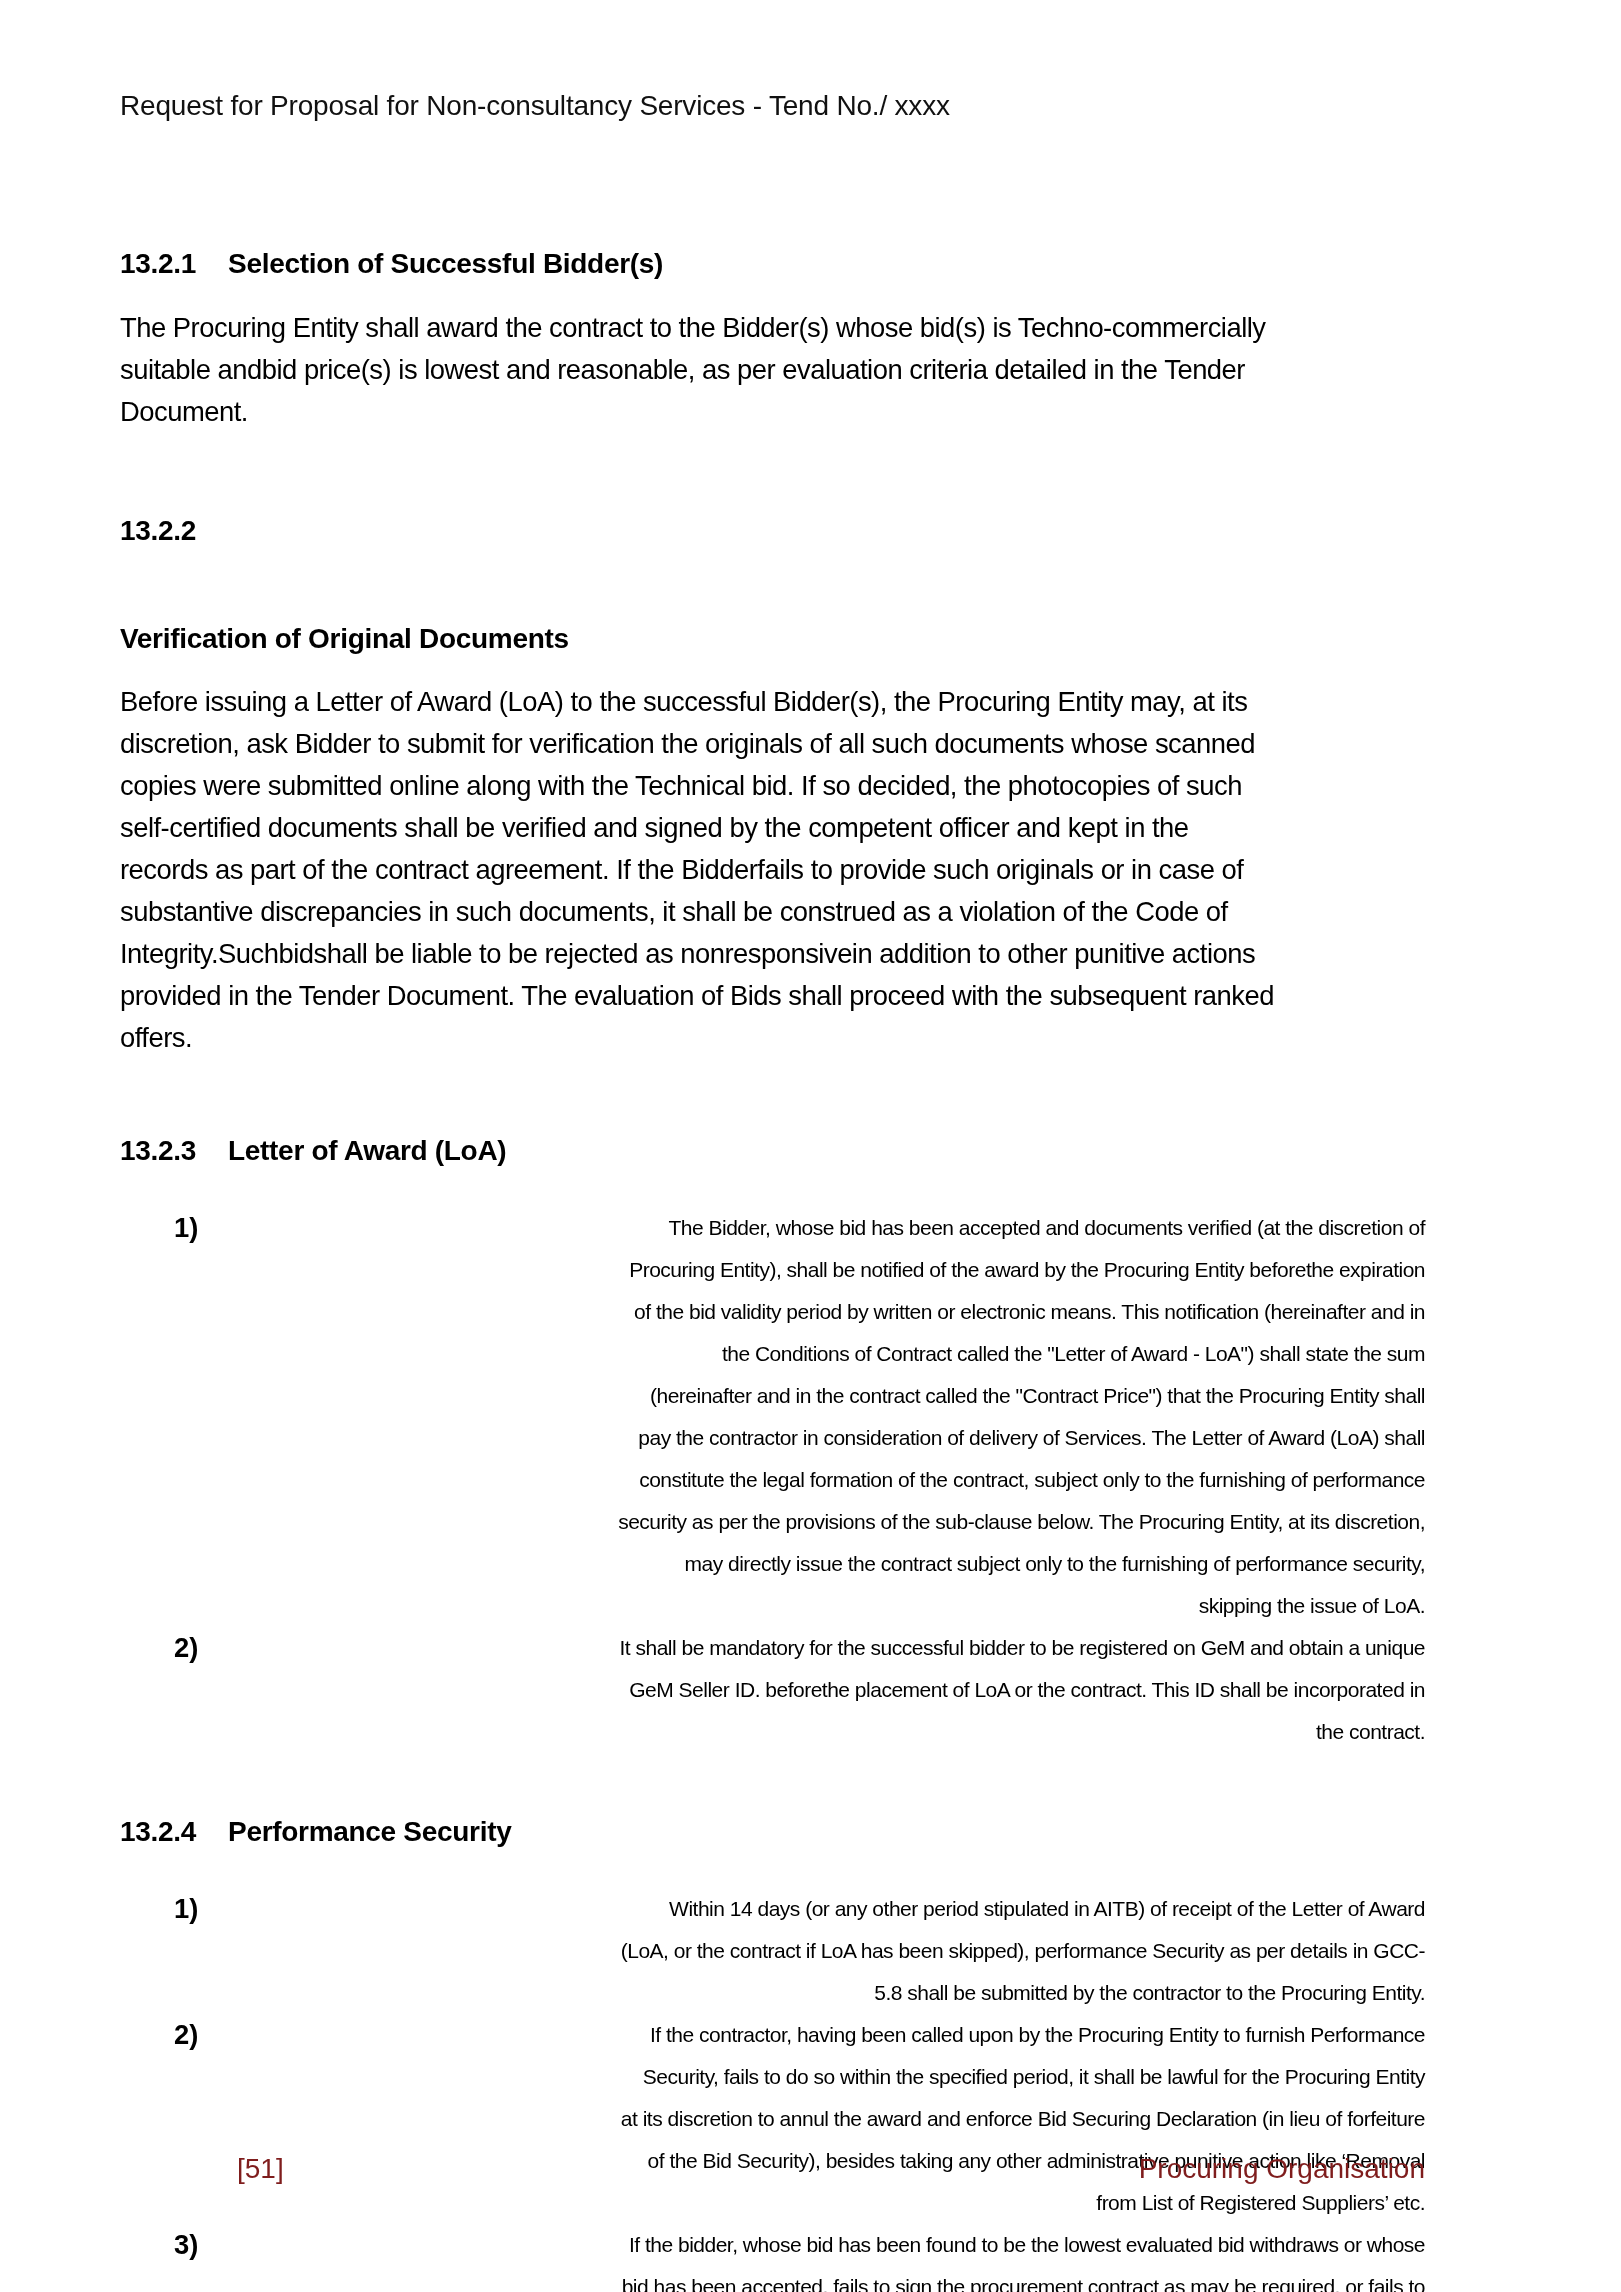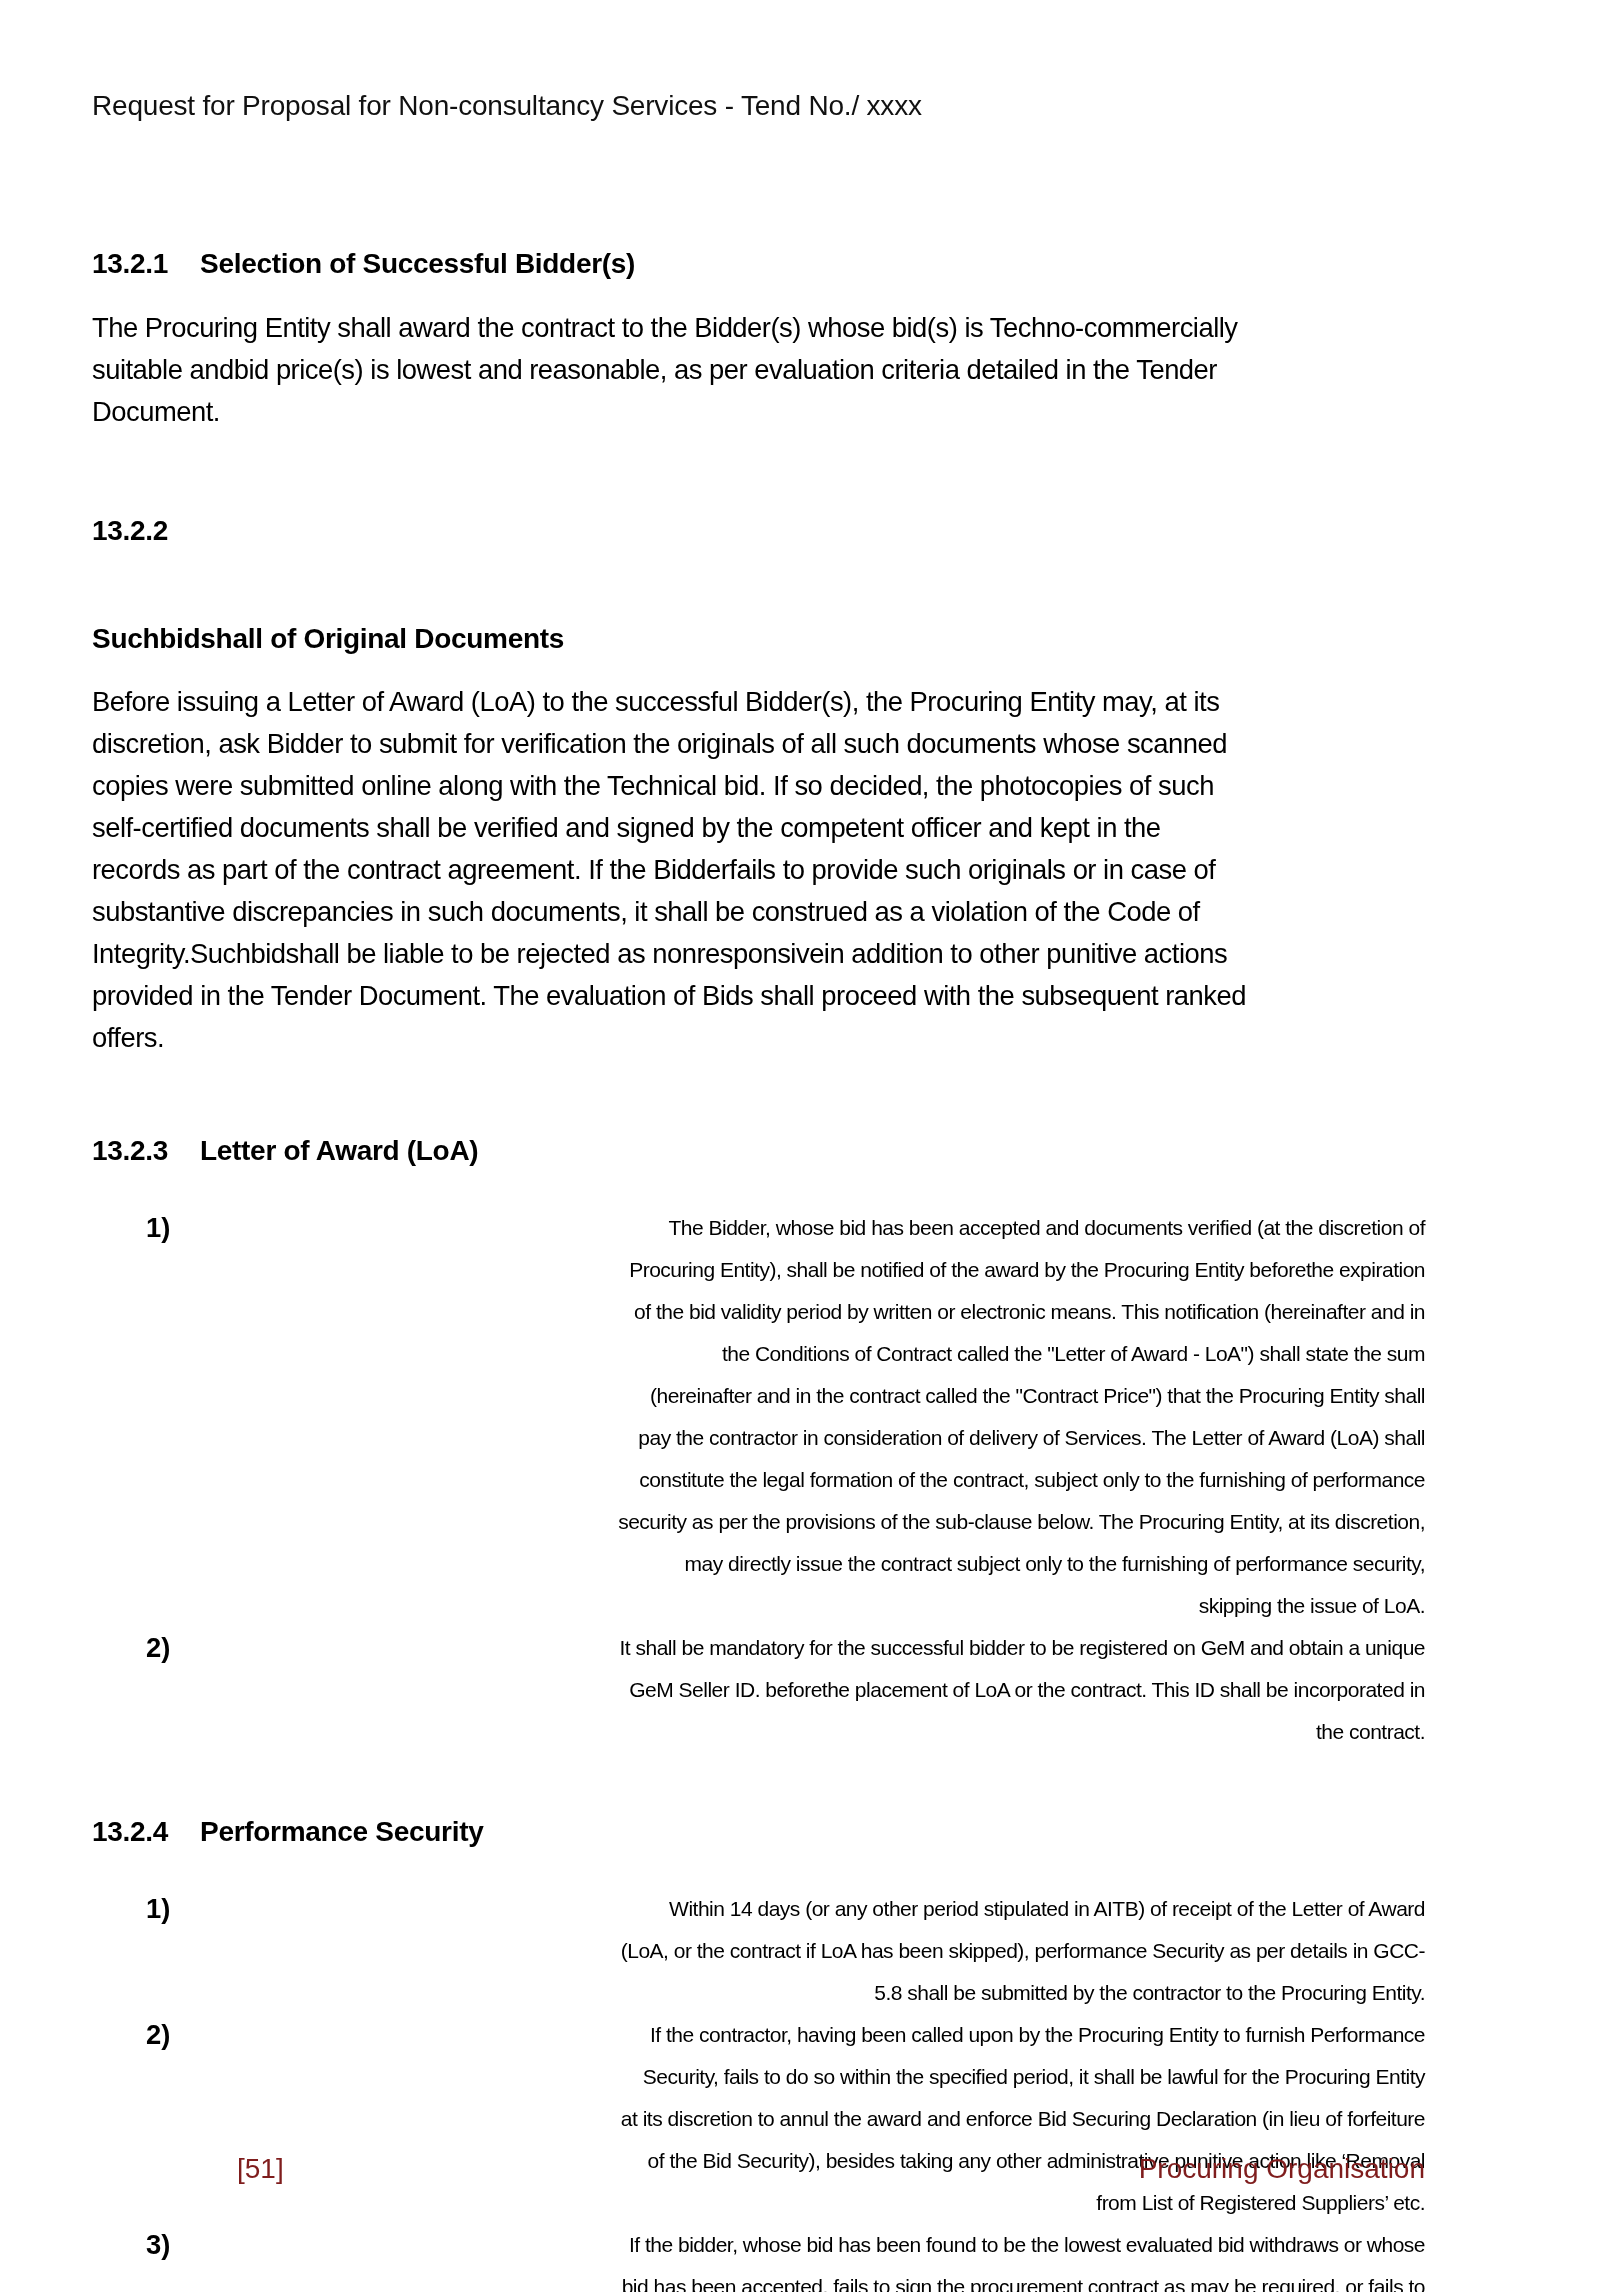--- a/index.html
+++ b/index.html
@@ -6,21 +6,21 @@
     margin: 0;
     padding: 0;
     background: #ffffff;
   }
   .page {
     position: relative;
     width: 1621px;
     height: 2293px;
     background: #ffffff;
     box-sizing: border-box;
-    padding: 88px 196px 0 92px;
+    padding: 88px 196px 0 120px;
     font-family: "Liberation Sans", sans-serif;
     color: #000000;
     overflow: hidden;
   }
   .doc-header {
     font-size: 28px;
     line-height: 35px;
     letter-spacing: -0.2px;
     margin-bottom: 82px;
     color: #111111;
@@ -101,21 +101,21 @@
       <span>Selection of Successful Bidder(s)</span>
     </div>
     <div class="para">The Procuring Entity shall award the contract to the Bidder(s) whose bid(s) is Techno-commercially
 suitable andbid price(s) is lowest and reasonable, as per evaluation criteria detailed in the Tender
 Document.</div>
   </div>
 
   <div>
     <div class="section-heading mt-h2">
       <span class="section-number">13.2.2</span>
-      <span>Suchbidshall of Original Documents</span>
+      <span>Verification of Original Documents</span>
     </div>
     <div class="para">Before issuing a Letter of Award (LoA) to the successful Bidder(s), the Procuring Entity may, at its
 discretion, ask Bidder to submit for verification the originals of all such documents whose scanned
 copies were submitted online along with the Technical bid. If so decided, the photocopies of such
 self-certified documents shall be verified and signed by the competent officer and kept in the
 records as part of the contract agreement. If the Bidderfails to provide such originals or in case of
 substantive discrepancies in such documents, it shall be construed as a violation of the Code of
 Integrity.Suchbidshall be liable to be rejected as nonresponsivein addition to other punitive actions
 provided in the Tender Document. The evaluation of Bids shall proceed with the subsequent ranked
 offers.</div>

